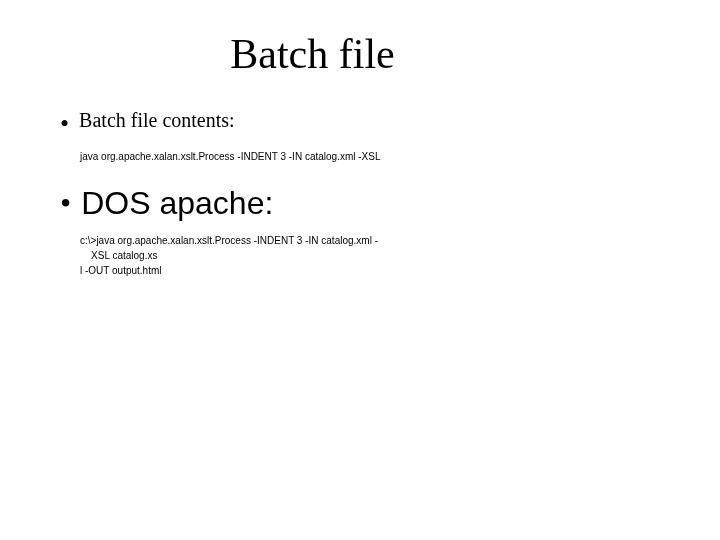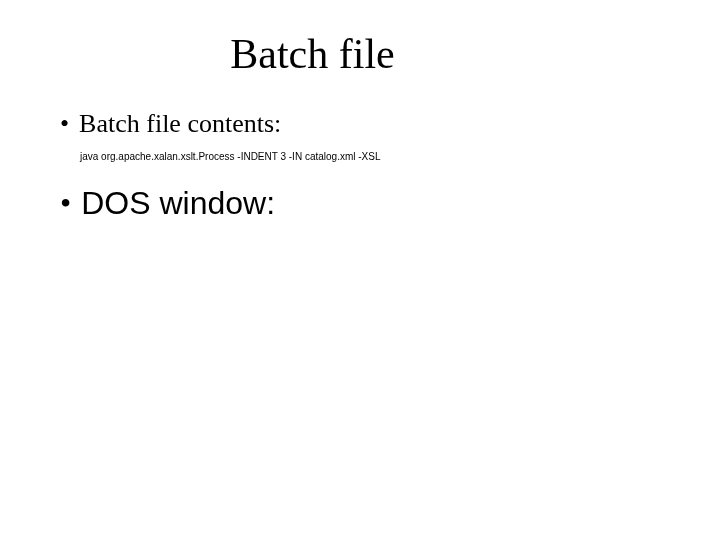--- a/index.html
+++ b/index.html
@@ -40,21 +40,21 @@
     }
 
     .bullet {
       font-size: 26px;
       margin-right: 10px;
       line-height: 1.2;
       flex-shrink: 0;
     }
 
     .bullet-label {
-      font-size: 26px;
+      font-size: 20px;
       font-weight: normal;
       font-family: 'Times New Roman', Times, serif;
       line-height: 1.2;
     }
 
     .code-block {
       font-size: 10px;
       font-family: Arial, Helvetica, sans-serif;
       line-height: 1.5;
       margin-left: 20px;
@@ -79,17 +79,22 @@
     <span class="bullet">•</span>
     <span class="bullet-label">Batch file contents:</span>
   </div>
 
   <div class="code-block">
     <span>java org.apache.xalan.xslt.Process -INDENT 3 -IN catalog.xml -XSL</span><br>
   </div>
 
   <div class="bullet-item">
     <span class="bullet" style="font-size:32px;">•</span>
-    <span class="bullet-label-dos">DOS window:</span>
+    <span class="bullet-label-dos">DOS apache:</span>
   </div>
 
+  <div class="code-block">
+    <span>c:\&gt;java org.apache.xalan.xslt.Process -INDENT 3 -IN catalog.xml -</span><br>
+    <span>&nbsp;&nbsp;&nbsp;&nbsp;XSL catalog.xs</span><br>
+    <span>l -OUT output.html</span>
+  </div>
 
 </div>
 
 </body></html>

